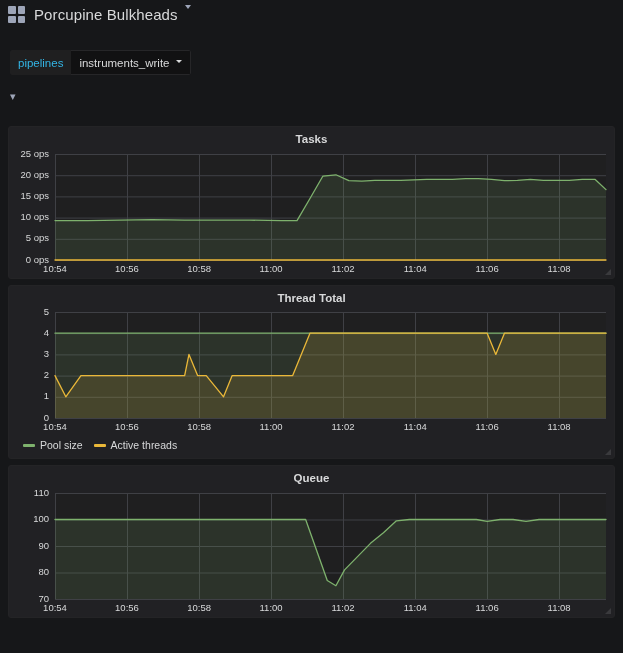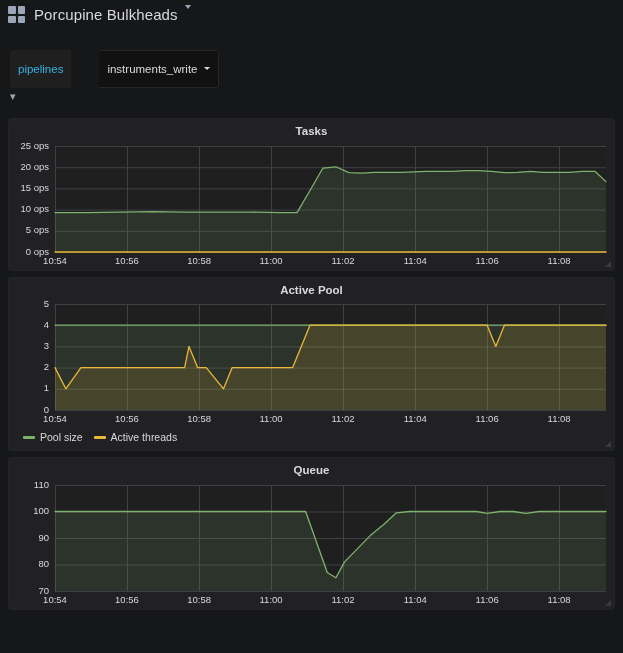--- a/index.html
+++ b/index.html
@@ -58,22 +58,21 @@
     align-items: stretch;
     padding: 0 0 0 10px;
     margin-top: 20px;
     height: 25px;
   }
   .var-group {
     display: flex;
     align-items: stretch;
     border-radius: 2px;
     overflow: hidden;
-    height: 38px;
-    gap: 28px;
+    height: 25px;
   }
   .var-label {
     background: #1f1f20;
     color: #33b5e5;
     font-size: 11.5px;
     display: flex;
     align-items: center;
     padding: 0 8px;
     border-radius: 2px 0 0 2px;
   }
@@ -113,21 +112,21 @@
     transform: translateY(-1px);
   }
   .row-title {
     color: #d8d9da;
     font-size: 13.5px;
     font-weight: bold;
     letter-spacing: .1px;
   }
 
   
-  .panels { padding: 0 8px; margin-top: 12px; }
+  .panels { padding: 0 8px; margin-top: 20px; }
   .panel {
     background: #212124;
     border: 1px solid #242426;
     border-radius: 3px;
     position: relative;
     margin-bottom: 6px;
   }
   .panel-title {
     text-align: center;
     color: #d8d9da;
@@ -245,21 +244,21 @@
           <path d="M46 72.568 L78.41176470587988 72.568 L110.82352941176357 72.144 L143.2352941176473 71.72 L175.64705882353098 72.144 L208.05882352941086 72.144 L240.47058823529457 72.144 L272.8823529411783 72.568 L288.00784313725603 72.568 L300.9725490196096 50.52 L313.9372549019592 28.048000000000002 L326.9019607843127 26.775999999999996 L339.86666666666616 32.712 L352.8313725490196 33.135999999999996 L365.79607843137313 32.288 L378.7607843137266 32.288 L391.7254901960801 32.288 L404.6901960784336 31.864000000000004 L417.65490196078326 31.439999999999998 L430.6196078431367 31.439999999999998 L443.5843137254902 31.439999999999998 L456.54901960784366 30.592 L469.51372549019715 30.592 L482.47843137255063 31.439999999999998 L495.4431372549041 32.712 L508.4078431372576 32.288 L521.3725490196073 31.439999999999998 L534.3372549019607 32.288 L547.3019607843141 32.288 L560.2666666666677 32.288 L573.2313725490212 31.439999999999998 L586.1960784313746 31.439999999999998 L597 41.616 L597 112 L46 112 Z" fill="#7eb26d" fill-opacity="0.14" stroke="none"></path>
           <path d="M46 112 L597 112 L597 112 L46 112 Z" fill="#eab839" fill-opacity="0.14" stroke="none"></path>
           <path d="M46 72.568 L78.41176470587988 72.568 L110.82352941176357 72.144 L143.2352941176473 71.72 L175.64705882353098 72.144 L208.05882352941086 72.144 L240.47058823529457 72.144 L272.8823529411783 72.568 L288.00784313725603 72.568 L300.9725490196096 50.52 L313.9372549019592 28.048000000000002 L326.9019607843127 26.775999999999996 L339.86666666666616 32.712 L352.8313725490196 33.135999999999996 L365.79607843137313 32.288 L378.7607843137266 32.288 L391.7254901960801 32.288 L404.6901960784336 31.864000000000004 L417.65490196078326 31.439999999999998 L430.6196078431367 31.439999999999998 L443.5843137254902 31.439999999999998 L456.54901960784366 30.592 L469.51372549019715 30.592 L482.47843137255063 31.439999999999998 L495.4431372549041 32.712 L508.4078431372576 32.288 L521.3725490196073 31.439999999999998 L534.3372549019607 32.288 L547.3019607843141 32.288 L560.2666666666677 32.288 L573.2313725490212 31.439999999999998 L586.1960784313746 31.439999999999998 L597 41.616" fill="none" stroke="#7eb26d" stroke-width="1.3" stroke-linejoin="round" stroke-linecap="round"></path>
           <path d="M46 112 L597 112" fill="none" stroke="#eab839" stroke-width="1.3" stroke-linejoin="round" stroke-linecap="round"></path>
         </svg>
     </div>
     <span class="resize-handle"></span>
   </div>
 
   <div class="panel">
-    <div class="panel-title">Active Pool</div>
+    <div class="panel-title">Thread Total</div>
     <div class="panel-body">
       <svg class="panel-svg" id="chart-1" width="605" height="130">
           <rect x="46" y="6" width="551" height="106" fill="#1f1f20"></rect>
           <line x1="46" y1="112.5" x2="597" y2="112.5" stroke="#3f4045" stroke-width="1"></line>
           <text x="40" y="112" class="axis-label ytick">0</text>
           <line x1="46" y1="91.3" x2="597" y2="91.3" stroke="#3f4045" stroke-width="1"></line>
           <text x="40" y="90.8" class="axis-label ytick">1</text>
           <line x1="46" y1="70.1" x2="597" y2="70.1" stroke="#3f4045" stroke-width="1"></line>
           <text x="40" y="69.6" class="axis-label ytick">2</text>
           <line x1="46" y1="48.900000000000006" x2="597" y2="48.900000000000006" stroke="#3f4045" stroke-width="1"></line>

